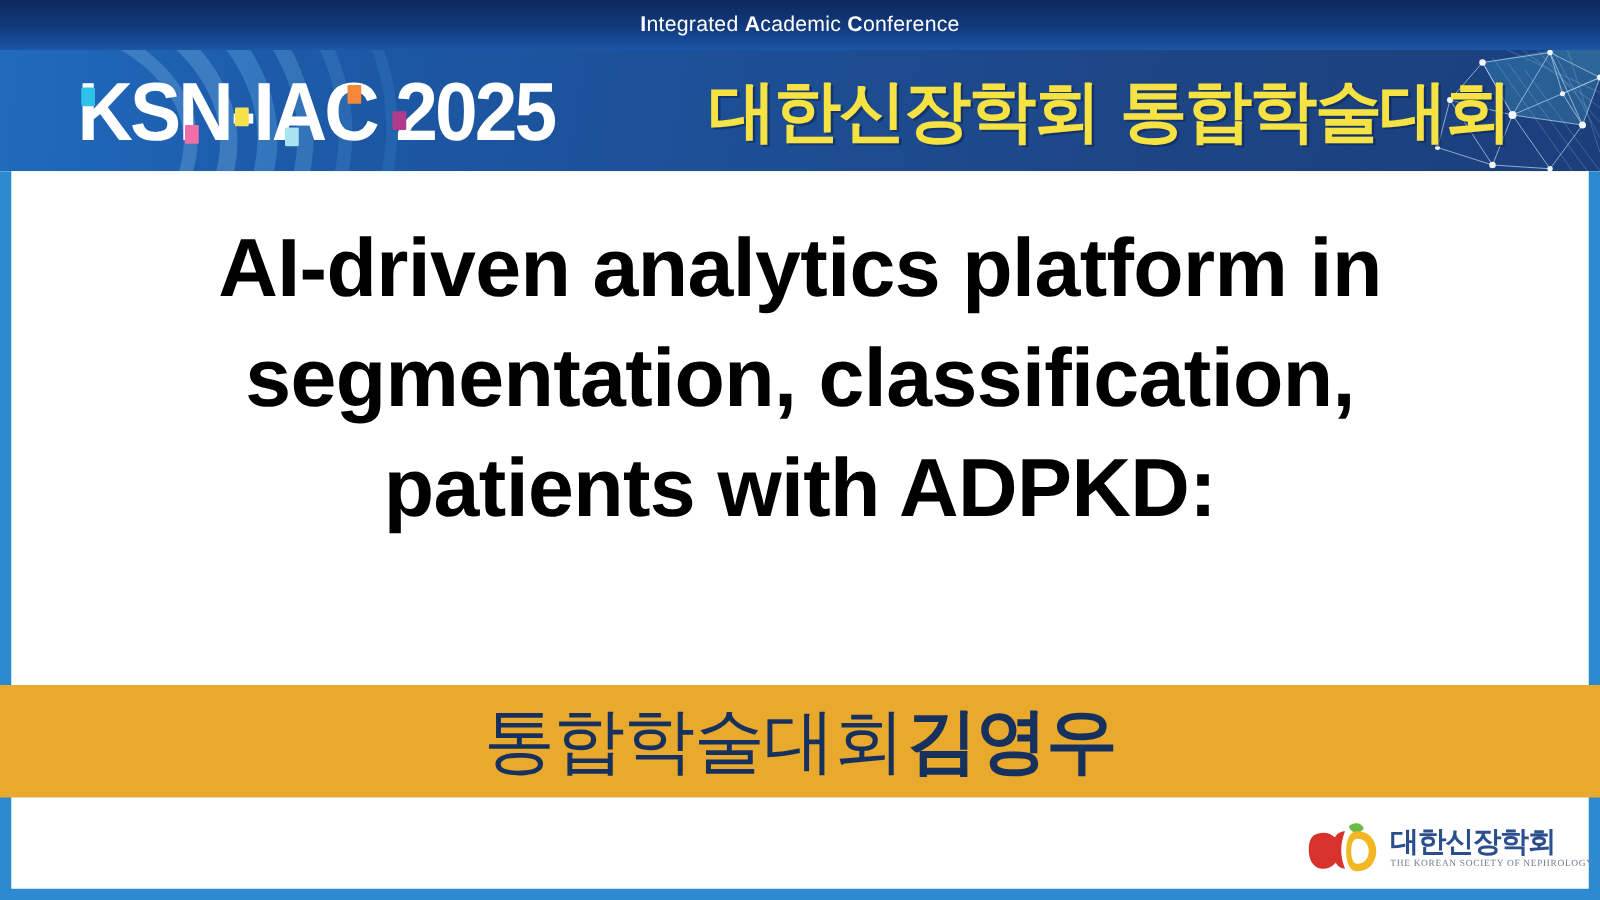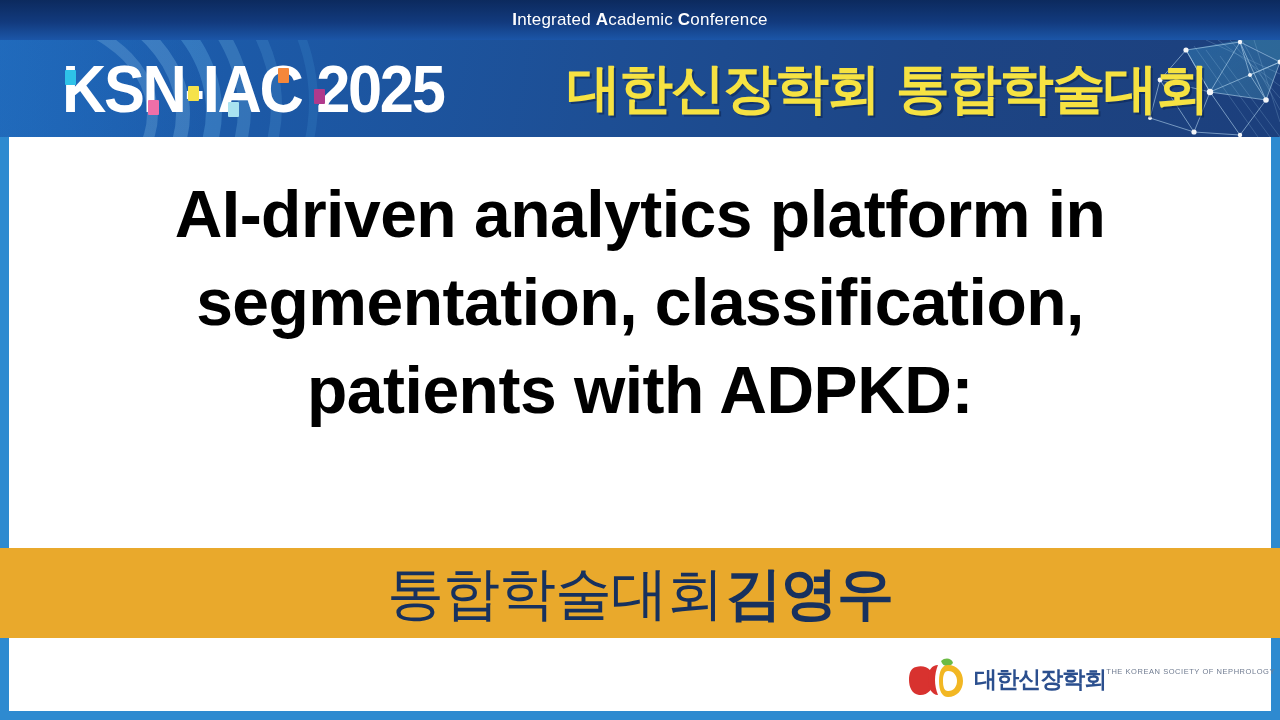--- a/index.html
+++ b/index.html
@@ -203,41 +203,41 @@
   }
   .kidney-mark {
     position: relative;
     width: 58px;
     height: 42px;
     margin-right: 8px;
     flex: none;
   }
   .footer-logo-text {
     display: flex;
-    flex-direction: row;
+    flex-direction: column;
     justify-content: center;
   }
   .footer-kr {
     color: #2b4f8e;
     font-size: 23px;
     font-weight: 700;
     line-height: 1.05;
     letter-spacing: -1px;
     white-space: nowrap;
     font-family: "DejaVu Sans", "Liberation Sans", sans-serif;
   }
   .footer-en {
     color: #6f7b90;
     font-size: 7.5px;
     font-weight: 400;
     letter-spacing: 0.55px;
     line-height: 1.3;
     white-space: nowrap;
     margin-top: 0;
-    font-family: Liberation Sans, sans-serif;
+    font-family: Liberation Serif, serif;
   }
 </style>
 </head>
 <body>
 
 <div class="slide">
 
   <div class="top-strip">
     <div class="top-strip-text"><span class="cap">I</span><span>ntegrated </span><span class="cap">A</span><span>cademic </span><span class="cap">C</span><span>onference</span></div>
   </div>

